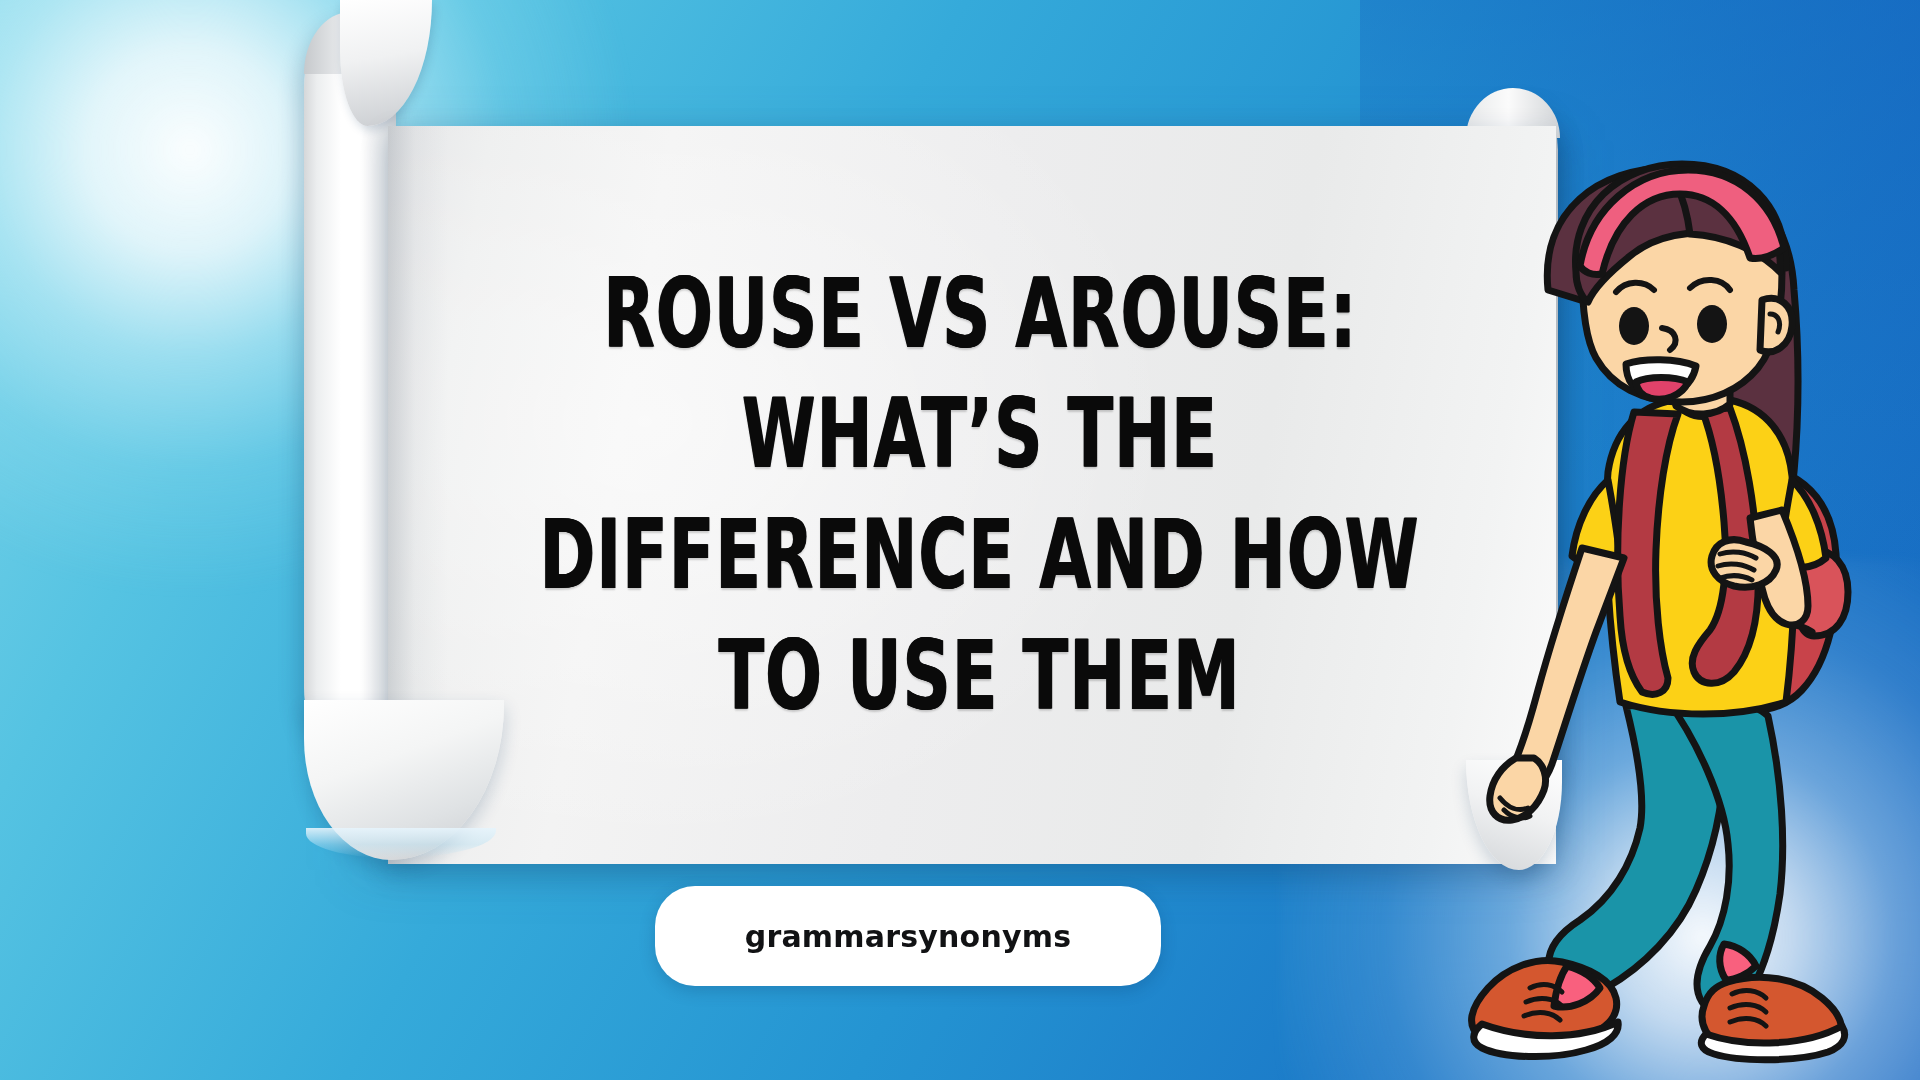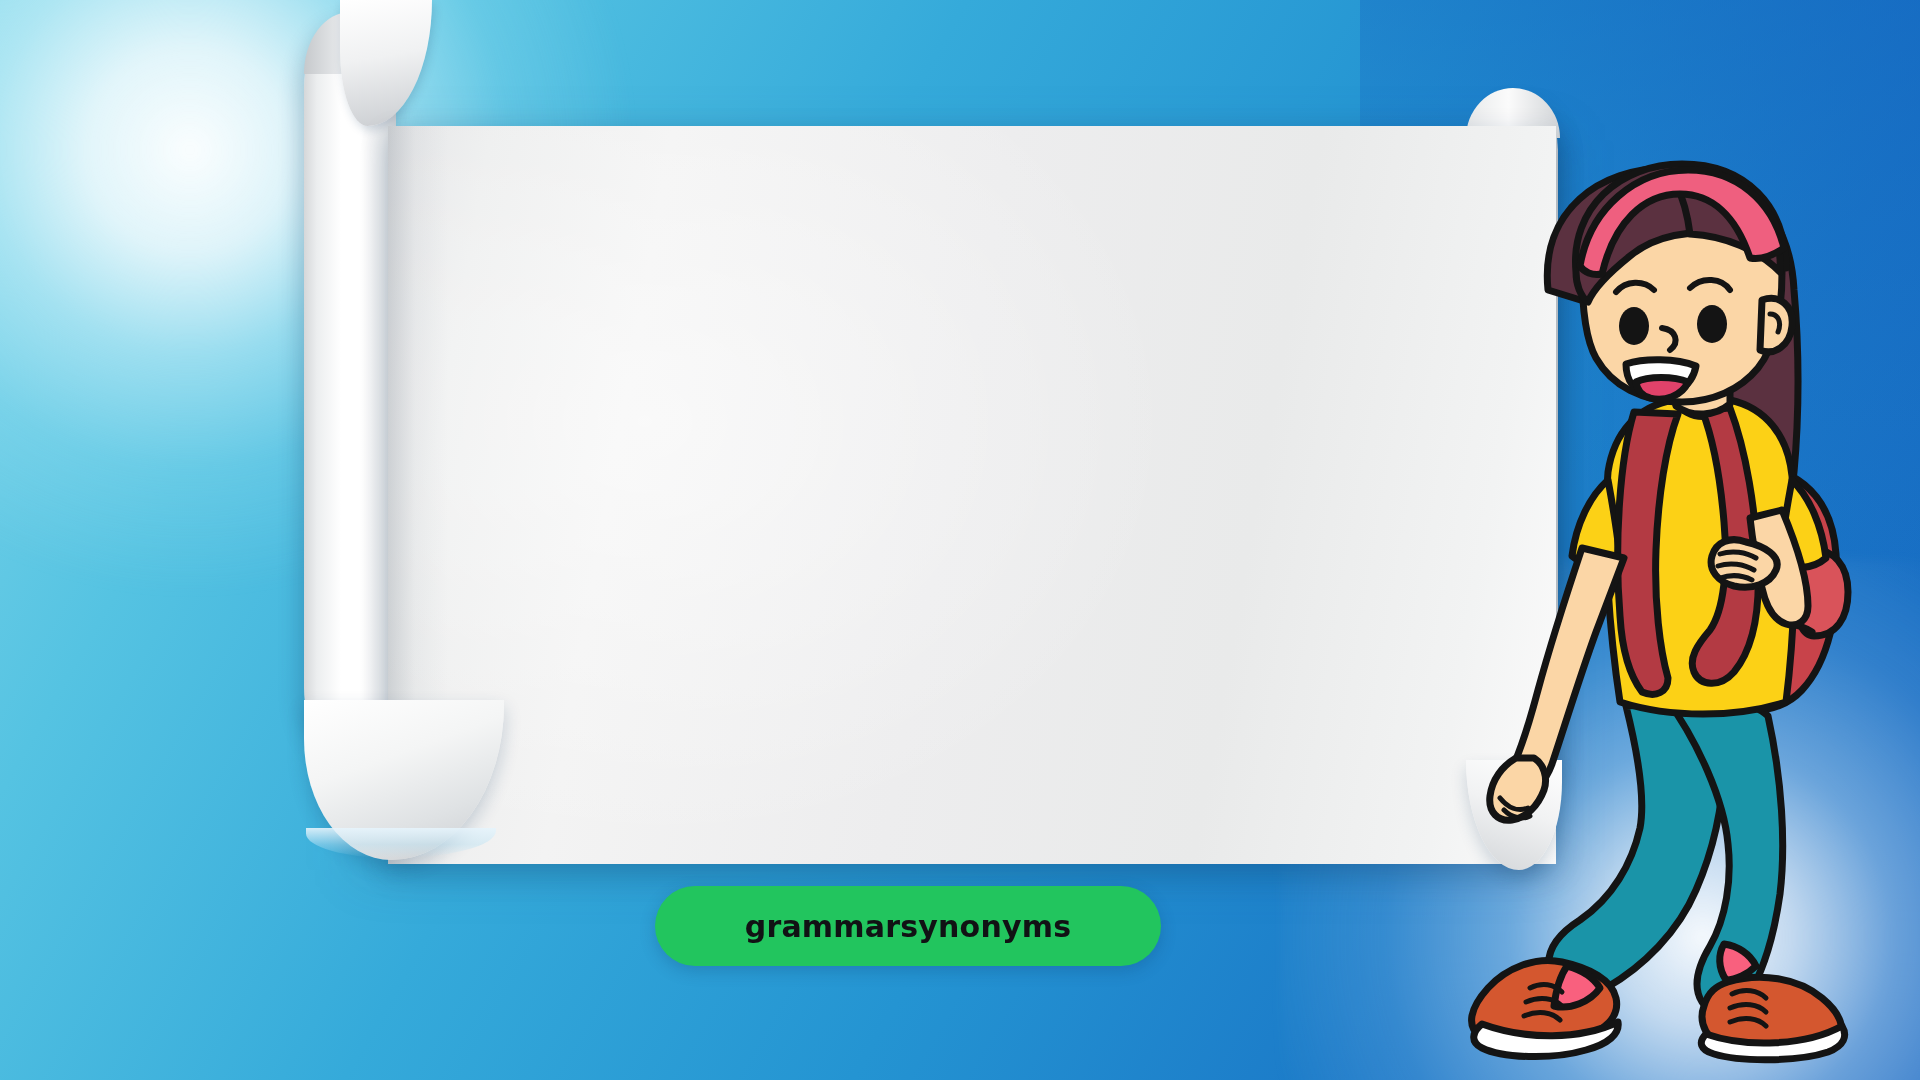--- a/index.html
+++ b/index.html
@@ -208,22 +208,22 @@
   }
   .tl-1 { font-size: 78px; margin-bottom: 34px; }
   .tl-2 { font-size: 78px; margin-bottom: 34px; }
   .tl-3 { font-size: 78px; margin-bottom: 34px; }
   .tl-4 { font-size: 78px; }
 
   
   .badge {
     position: absolute;
     left: 655px; top: 886px;
-    width: 506px; height: 80px;
-    background: #22c55e;
+    width: 506px; height: 100px;
+    background: #ffffff;
     border-radius: 40px;
     display: flex;
     align-items: center;
     justify-content: center;
     box-shadow: 0 5px 16px rgba(10,50,95,0.22);
   }
   .badge-text {
     font-family: "DejaVu Sans", sans-serif;
     font-weight: 700;
     font-size: 30px;
@@ -262,20 +262,26 @@
     <div class="banner-sheet">
       <div class="sheet-sheen"></div>
     </div>
 
     <div class="curl-left-shade"></div>
     <div class="curl-left-bottom"></div>
     <div class="curl-left-bottom-lip"></div>
     <div class="curl-right-bottom"></div>
   </div>
 
+  <div class="title-block">
+    <div class="title-line tl-1">ROUSE VS AROUSE:</div>
+    <div class="title-line tl-2">WHAT’S THE</div>
+    <div class="title-line tl-3">DIFFERENCE AND HOW</div>
+    <div class="title-line tl-4">TO USE THEM</div>
+  </div>
 
   <div class="badge">
     <span class="badge-text">grammarsynonyms</span>
   </div>
 
   <div class="character">
     <svg viewBox="0 0 500 930" xmlns="http://www.w3.org/2000/svg">
       <g stroke="#141414" stroke-width="7" stroke-linecap="round" stroke-linejoin="round">
 
         <path d="M118 140 C110 60 170 18 238 18 C312 18 360 62 364 140

